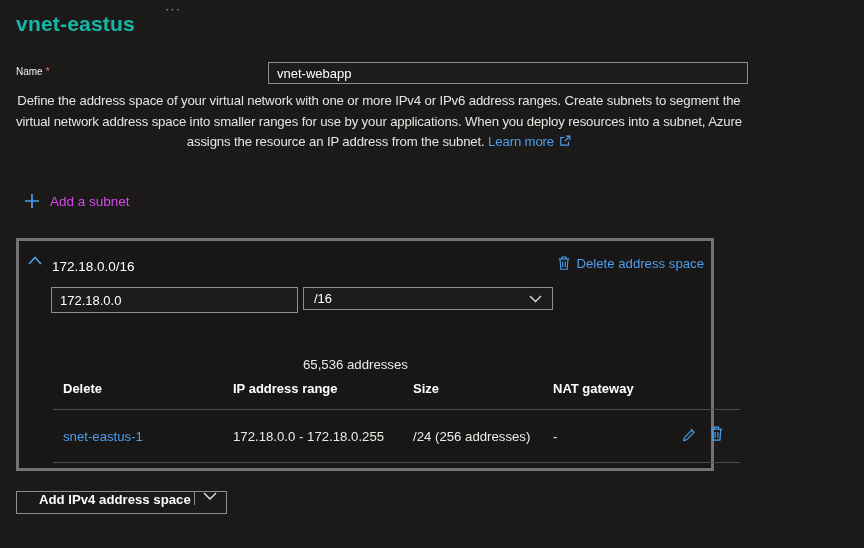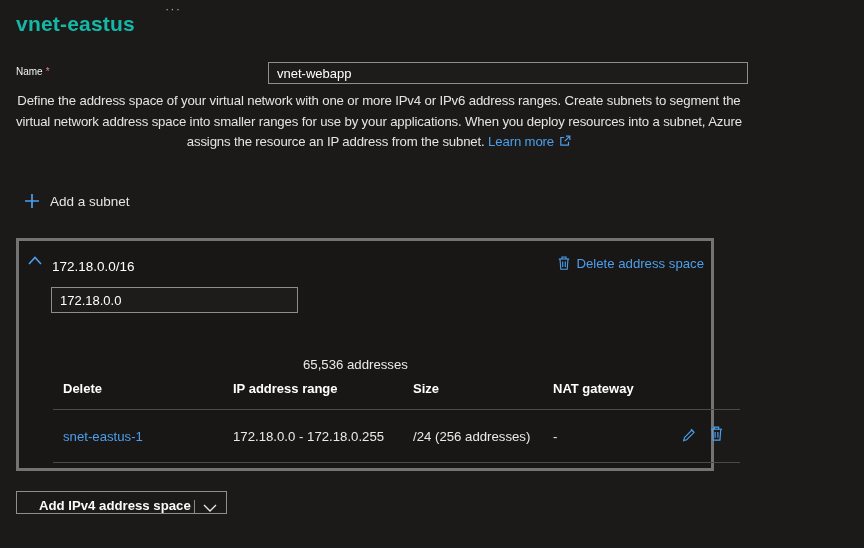--- a/index.html
+++ b/index.html
@@ -23,21 +23,21 @@
     font-size:13px;padding:0 8px;font-family:"Liberation Sans",sans-serif;outline:none;
   }
 
   
   .desc{left:16px;top:91px;font-size:13.2px;line-height:20.5px;color:#e6e4e1;letter-spacing:-0.15px;white-space:nowrap;text-align:center;}
   .link{color:#4c9fed;text-decoration:none;cursor:pointer;}
   .ext-icon{display:inline-block;vertical-align:-1px;margin-left:5px;}
 
   
   .add-subnet{left:24px;top:193px;display:flex;align-items:center;gap:10px;cursor:pointer;background:none;border:none;padding:0;}
-  .add-subnet-label{font-size:13.5px;color:#e5e5e5;}
+  .add-subnet-label{font-size:13.5px;color:#d946ef;}
 
   
   .card{
     left:16px;top:238px;width:698px;height:233px;box-sizing:border-box;
     border:3px solid #737373;background:#181716;
   }
   .collapse-chevron{left:9px;top:15px;cursor:pointer;line-height:0;}
   .cidr-title{left:33px;top:18px;font-size:13.5px;color:#ffffff;}
   .delete-btn{right:7px;top:15px;display:flex;align-items:flex-start;gap:6px;cursor:pointer;background:none;border:none;padding:0;}
   .delete-label{font-size:13.2px;color:#4c9fed;}
@@ -62,21 +62,21 @@
   .td{top:188px;font-size:13.2px;color:#eceae7;}
   .td1{left:44px;} .td2{left:214px;} .td3{left:394px;} .td4{left:534px;}
   .row-link{color:#4c9fed;cursor:pointer;}
   .icon-btn{background:none;border:none;padding:0;cursor:pointer;line-height:0;}
   .edit-btn{left:662px;top:186px;} .trash-row-btn{left:691px;top:185px;}
 
   
   .footer-btn{
     left:16px;top:491px;width:211px;height:23px;box-sizing:border-box;
     background:transparent;border:1px solid #908e8c;color:#ffffff;
-    display:flex;align-items:flex-end;padding:0 9px 0 22px;cursor:pointer;
+    display:flex;align-items:flex-start;padding:0 9px 0 22px;cursor:pointer;
   }
   .footer-btn-label{font-size:13.2px;font-weight:700;color:#fbfaf9;white-space:nowrap;}
   .split-sep{width:1px;height:13px;background:#8a8886;margin-left:auto;}
   .footer-chevron{margin-left:8px;line-height:0;}
 </style>
 </head>
 <body>
 
 <h1 class="abs page-title">vnet-eastus</h1>
 <span class="abs more-dots">···</span>
@@ -115,20 +115,26 @@
           <path d="M.8 3h10.4"></path>
           <path d="M4 3V1h4v2"></path>
           <path d="M2 3l.8 10.2h6.4L10 3"></path>
           <path d="M4.7 5.5v5.5M7.3 5.5v5.5"></path>
         </svg></span>
     <span class="delete-label">Delete address space</span>
   </button>
 
   <input class="abs ip-input" type="text" value="172.18.0.0" style="">
 
+  <div class="abs prefix-select">
+    <span>/16</span>
+    <span style="line-height:0;"><svg width="13" height="8" viewBox="0 0 13 8" fill="none" stroke="#dbd9d7" stroke-width="1.4">
+          <polyline points="1,1 6.5,6.5 12,1"></polyline>
+        </svg></span>
+  </div>
 
   <span class="abs addr-text">65,536 addresses</span>
 
   <span class="abs th th1">Delete</span>
   <span class="abs th th2">IP address range</span>
   <span class="abs th th3">Size</span>
   <span class="abs th th4">NAT gateway</span>
 
   <div class="abs divider div1"></div>
 

